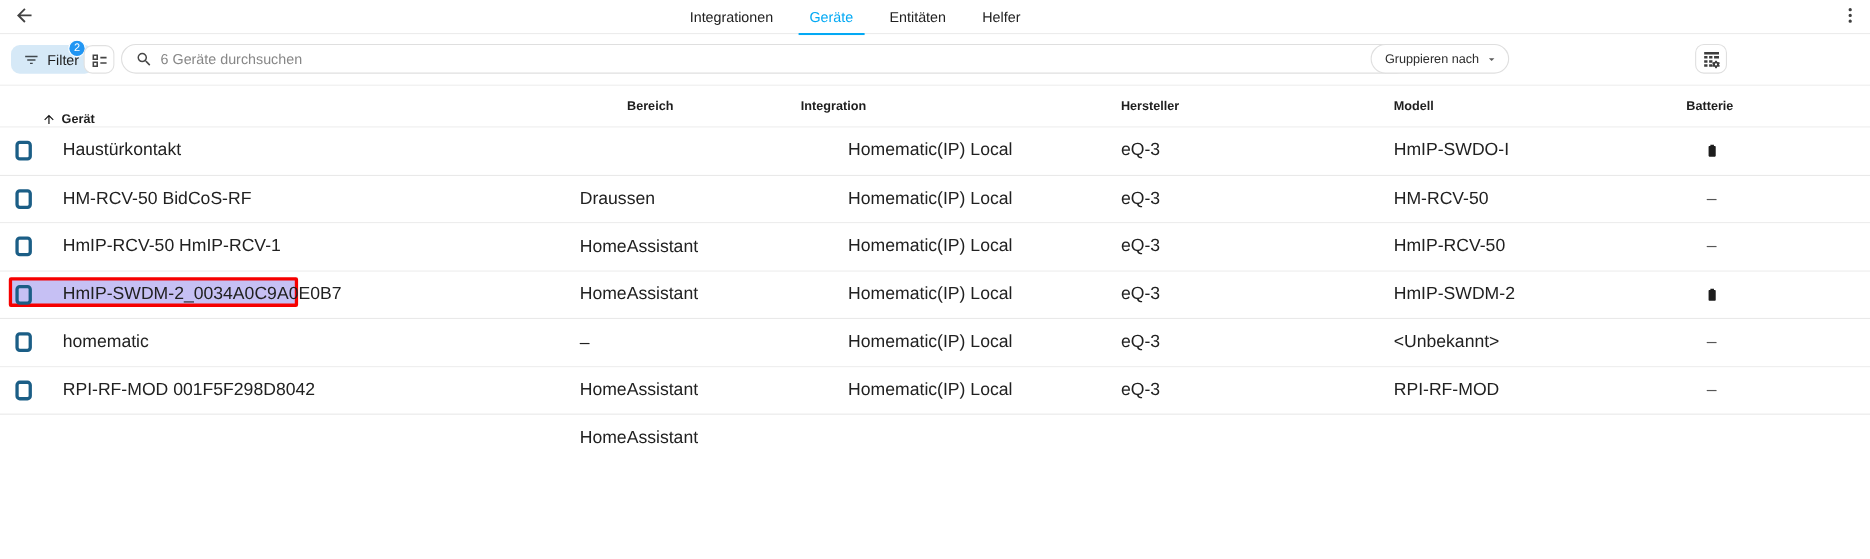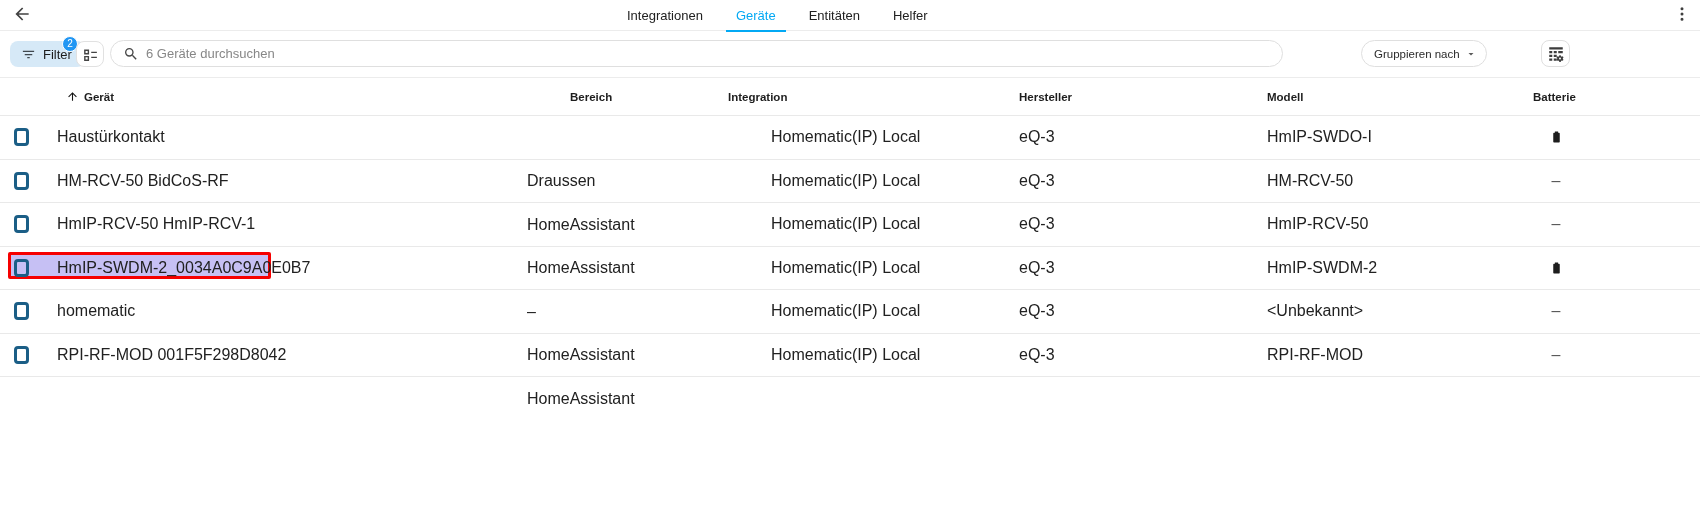--- a/index.html
+++ b/index.html
@@ -28,30 +28,30 @@
   .sel-btn { position:absolute; left:76px; top:9px; width:28px; height:26px; border:1px solid #e1e1e1;
              border-radius:8px; background:#fff; display:flex; align-items:center; justify-content:center; cursor:pointer; }
   .search { position:absolute; left:110px; top:8px; width:1173px; height:27px; border:1px solid #dfdfdf;
             border-radius:14px; background:#fff; display:flex; align-items:center; padding:0 12px; gap:7px; }
   .search input { flex:1; border:none; outline:none; font-size:13px; color:#3a3a3a; background:transparent;
                   font-family:"Liberation Sans", sans-serif; }
   .search input::placeholder { color:#878787; opacity:1; }
   .pill { position:absolute; top:8px; height:27px; display:flex; align-items:center; gap:5px; padding:0 9px 0 12px;
           border:1px solid #dfdfdf; border-radius:14px; background:#fff; font-size:11.5px; color:#2b2b2b;
           cursor:pointer; white-space:nowrap; font-family:"Liberation Sans", sans-serif; }
-  .group-btn { left:1361px; }
+  .group-btn { left:1246px; }
   .sort-btn { left:1411px; }
   .cog-btn { position:absolute; left:1541px; top:8px; width:29px; height:27px; border:1px solid #dfdfdf;
              border-radius:8px; background:#fff; display:flex; align-items:center; justify-content:center; cursor:pointer; }
 
   
   .thead { position:absolute; top:78px; left:0; width:100%; height:38px; border-bottom:1px solid #e9e9e9; background:#fff; }
   .th { position:absolute; top:0; height:37px; display:flex; align-items:center; gap:5px;
         font-size:11.5px; font-weight:700; color:#1e1e1e; cursor:pointer; white-space:nowrap; }
-  .th-geraet { left:66px; } .th-bereich { left:527px;margin-left:43px; } .th-integration { left:728px; }
+  .th-geraet { left:38px;align-items:flex-end; } .th-bereich { left:527px;margin-left:43px; } .th-integration { left:728px; }
   .th-hersteller { left:1019px; } .th-modell { left:1267px; } .th-batterie { left:1533px; }
 
   
   #rows { position:absolute; top:116px; left:0; width:100%; }
   .row { position:relative; width:100%; height:43.5px; border-bottom:1px solid #e9e9e9; background:#fff; cursor:pointer; }
   .cb { position:absolute; left:14px; top:50%; transform:translateY(-50%); width:15px; height:18px;
         border:3px solid #1b5e86; border-radius:4px; background:transparent; z-index:2; cursor:pointer; }
   .cell { position:absolute; top:50%; transform:translateY(-50%); font-size:16px; color:#212121; white-space:nowrap; z-index:1; }
   .c-name { left:57px; } .c-bereich { left:527px;margin-top:44px; } .c-integration { left:771px; }
   .c-hersteller { left:1019px; } .c-modell { left:1267px; }

